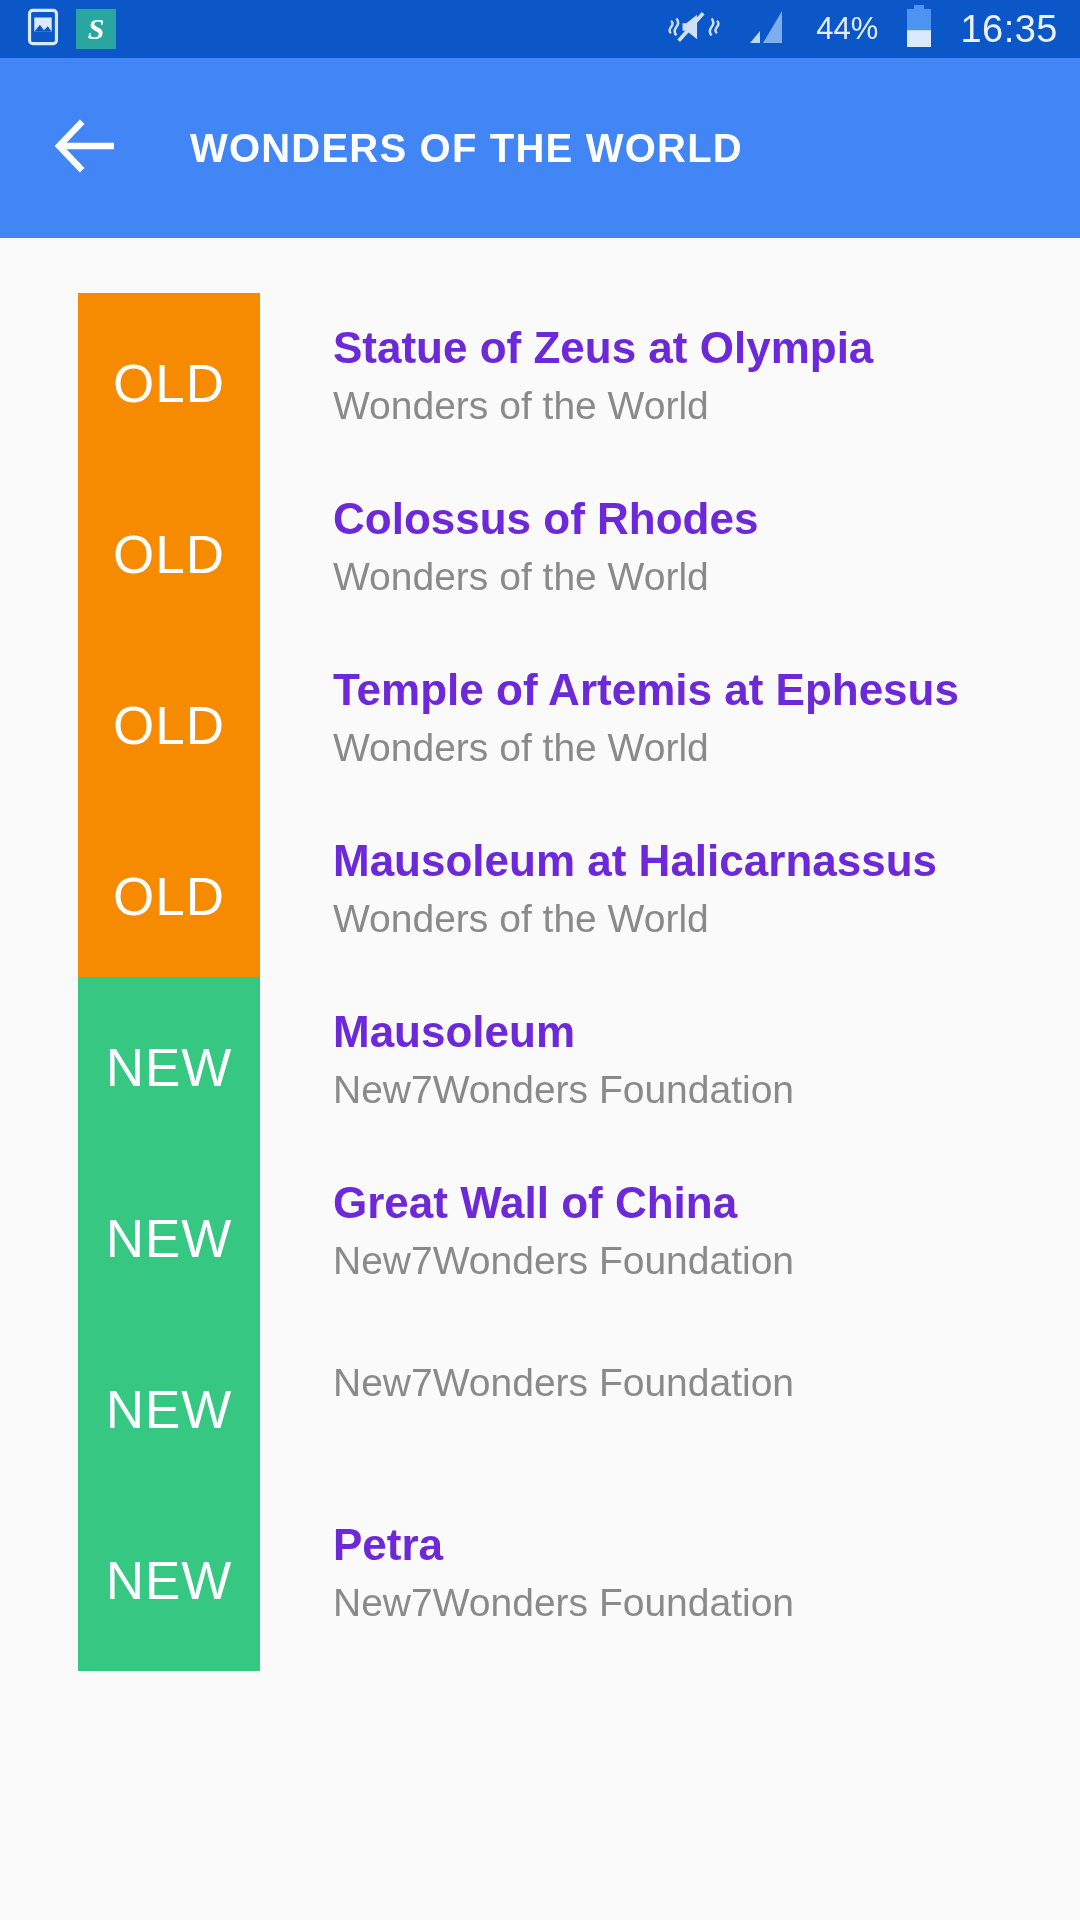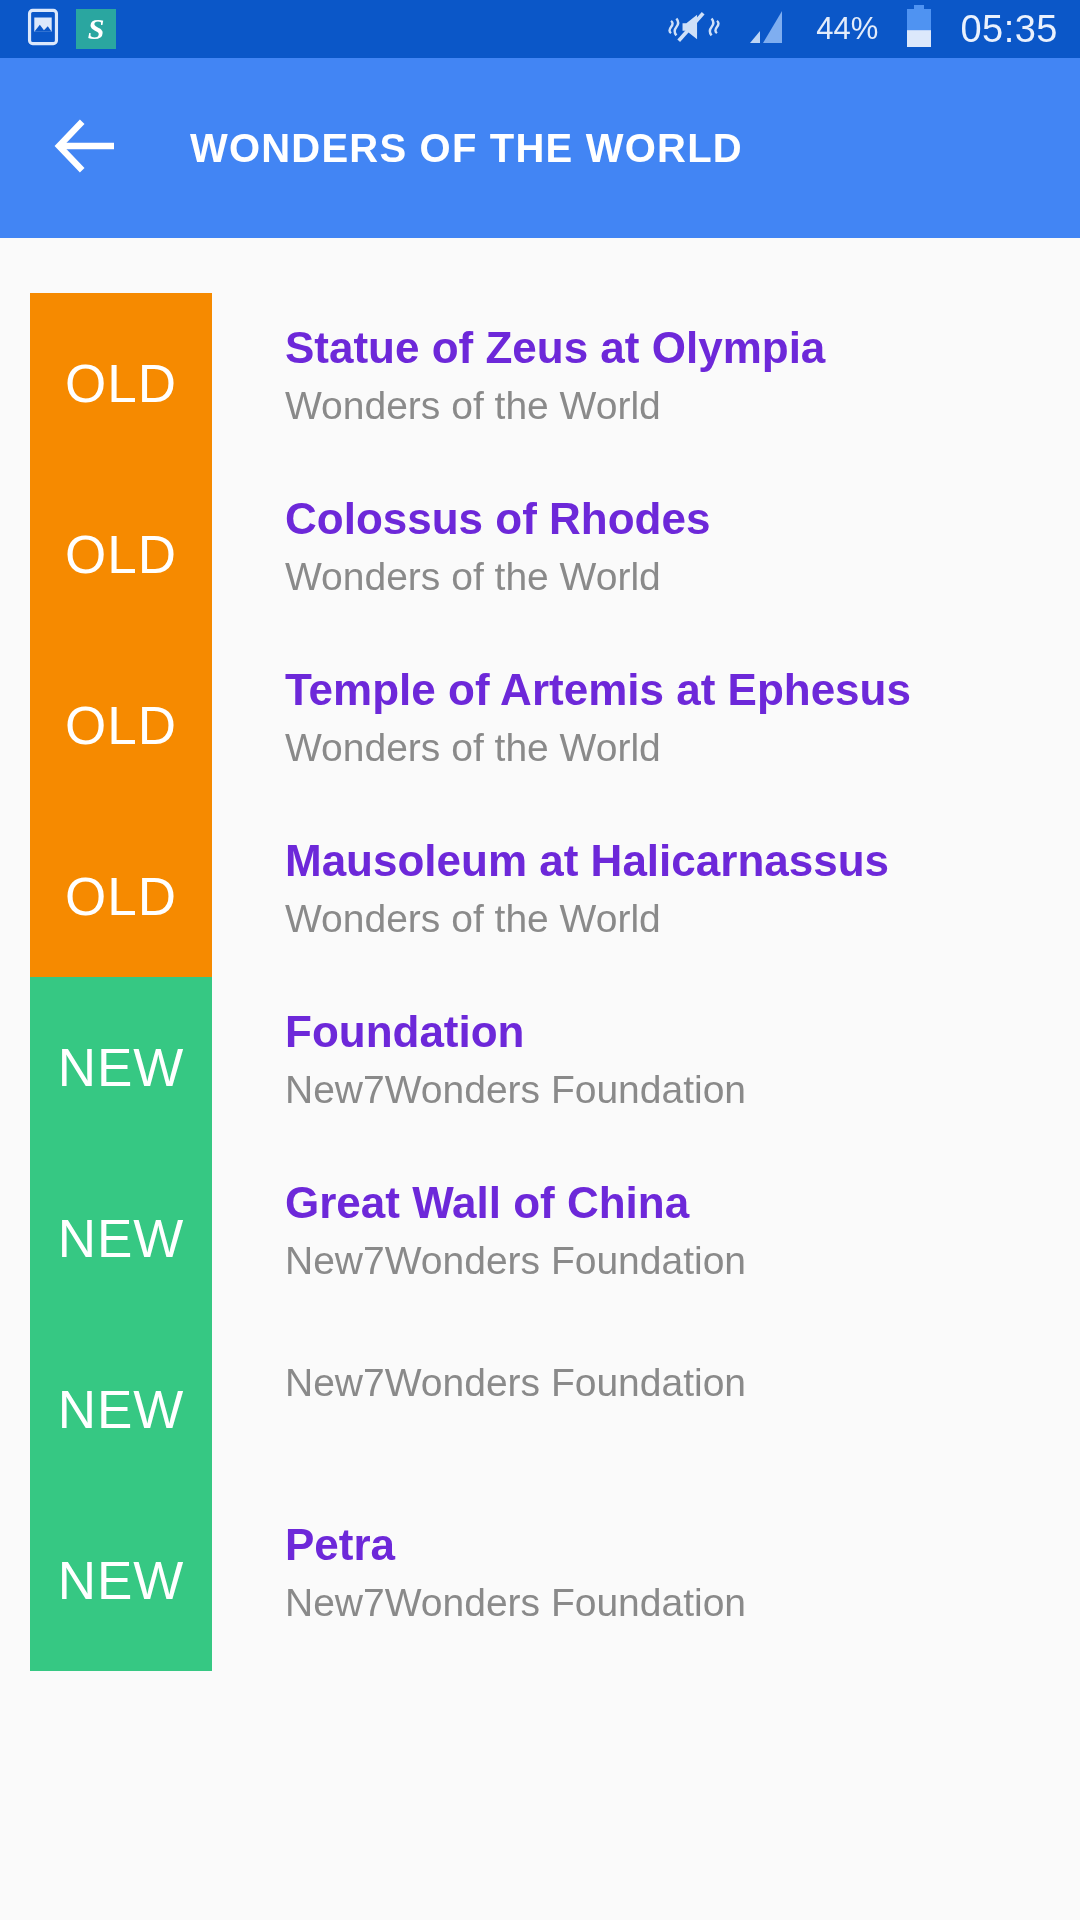--- a/index.html
+++ b/index.html
@@ -95,20 +95,21 @@
   .list {
     background: #FAFAFA;
     padding-top: 55px;
     box-sizing: border-box;
   }
   .list-item {
     display: flex;
     align-items: flex-start;
     height: 171px;
     box-sizing: border-box;
+    margin-left: 48px;
   }
   .badge {
     width: 182px;
     height: 181px;
     margin-left: 30px;
     flex: none;
     display: flex;
     align-items: center;
     justify-content: center;
     color: #FFFFFF;
@@ -175,21 +176,21 @@
       </svg>
     </span>
     <span class="battery-pct">44%</span>
     <span class="sb-icon">
       <svg width="30" height="44" viewBox="0 0 15 22">
         <rect x="5" y="0" width="5" height="2.2" fill="#4F93F2"></rect>
         <rect x="1.5" y="2" width="12" height="19" fill="#DCE8FB"></rect>
         <rect x="1.5" y="2" width="12" height="10.6" fill="#4F93F2"></rect>
       </svg>
     </span>
-    <span class="clock">05:35</span>
+    <span class="clock">16:35</span>
   </div>
 </div>
 
 <div class="app-bar">
   <div class="back-button">
     <span>
       <svg width="64" height="54" viewBox="0 0 32 27">
         <line x1="2.5" y1="13.5" x2="30" y2="13.5" stroke="#ffffff" stroke-width="3.2"></line>
         <polyline points="13,2.5 2.5,13.5 13,24.5" fill="none" stroke="#ffffff" stroke-width="3.2" stroke-linecap="square"></polyline>
       </svg>
@@ -223,21 +224,21 @@
     <div class="list-item">
       <div class="badge old">OLD</div>
       <div class="item-text">
         <div class="item-title">Mausoleum at Halicarnassus</div>
         <div class="item-subtitle">Wonders of the World</div>
       </div>
     </div>
     <div class="list-item">
       <div class="badge new">NEW</div>
       <div class="item-text">
-        <div class="item-title">Foundation</div>
+        <div class="item-title">Mausoleum</div>
         <div class="item-subtitle">New7Wonders Foundation</div>
       </div>
     </div>
     <div class="list-item">
       <div class="badge new">NEW</div>
       <div class="item-text">
         <div class="item-title">Great Wall of China</div>
         <div class="item-subtitle">New7Wonders Foundation</div>
       </div>
     </div>

